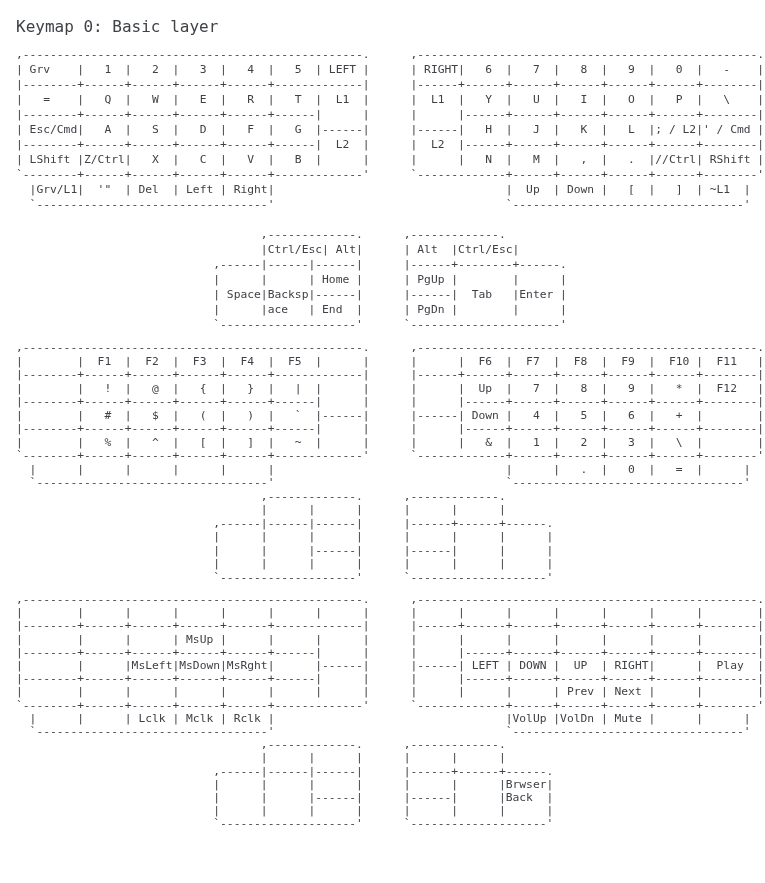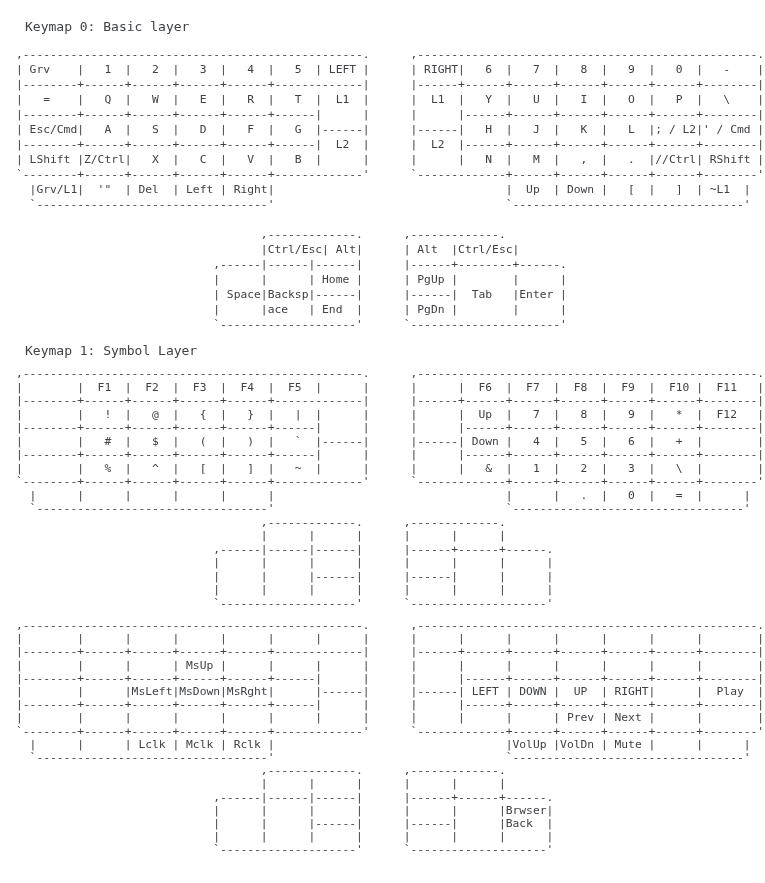--- a/index.html
+++ b/index.html
@@ -8,24 +8,24 @@
     box-sizing: border-box;
     background: #ffffff;
     padding: 20px 0 0 16px;
     overflow: hidden;
   }
   .wrap {
     font-family: "DejaVu Sans Mono", "Liberation Mono", monospace;
     color: #3e4146;
   }
   .km-title {
-    font-size: 13px;
+    font-size: 16px;
     line-height: 14px;
     white-space: pre;
-    margin: 9px;
+    margin: 0;
   }
   .art {
     font-family: "DejaVu Sans Mono", "Liberation Mono", monospace;
     font-size: 11.3px;
     white-space: pre;
     margin: 0;
   }
   .k0 .km-title { margin-top: 0; }
   .k0 .art { line-height: 15px;   margin-top: 13px; }
   .k1 .km-title { margin-top: 12px; }
@@ -55,21 +55,20 @@
                                     ,-------------.      ,-------------.
                                     |Ctrl/Esc| Alt|      | Alt  |Ctrl/Esc|
                              ,------|------|------|      |------+--------+------.
                              |      |      | Home |      | PgUp |        |      |
                              | Space|Backsp|------|      |------|  Tab   |Enter |
                              |      |ace   | End  |      | PgDn |        |      |
                              `--------------------'      `----------------------'</pre>
   </section>
 
   <section class="keymap k1">
-    <div class="km-title">Keymap 1: Symbol Layer</div>
     <pre class="art">,--------------------------------------------------.      ,--------------------------------------------------.
 |        |  F1  |  F2  |  F3  |  F4  |  F5  |      |      |      |  F6  |  F7  |  F8  |  F9  |  F10 |  F11   |
 |--------+------+------+------+------+-------------|      |------+------+------+------+------+------+--------|
 |        |   !  |   @  |   {  |   }  |   |  |      |      |      |  Up  |   7  |   8  |   9  |   *  |  F12   |
 |--------+------+------+------+------+------|      |      |      |------+------+------+------+------+--------|
 |        |   #  |   $  |   (  |   )  |   `  |------|      |------| Down |   4  |   5  |   6  |   +  |        |
 |--------+------+------+------+------+------|      |      |      |------+------+------+------+------+--------|
 |        |   %  |   ^  |   [  |   ]  |   ~  |      |      |      |   &amp;  |   1  |   2  |   3  |   \  |        |
 `--------+------+------+------+------+-------------'      `-------------+------+------+------+------+--------'
   |      |      |      |      |      |                                  |      |   .  |   0  |   =  |      |

